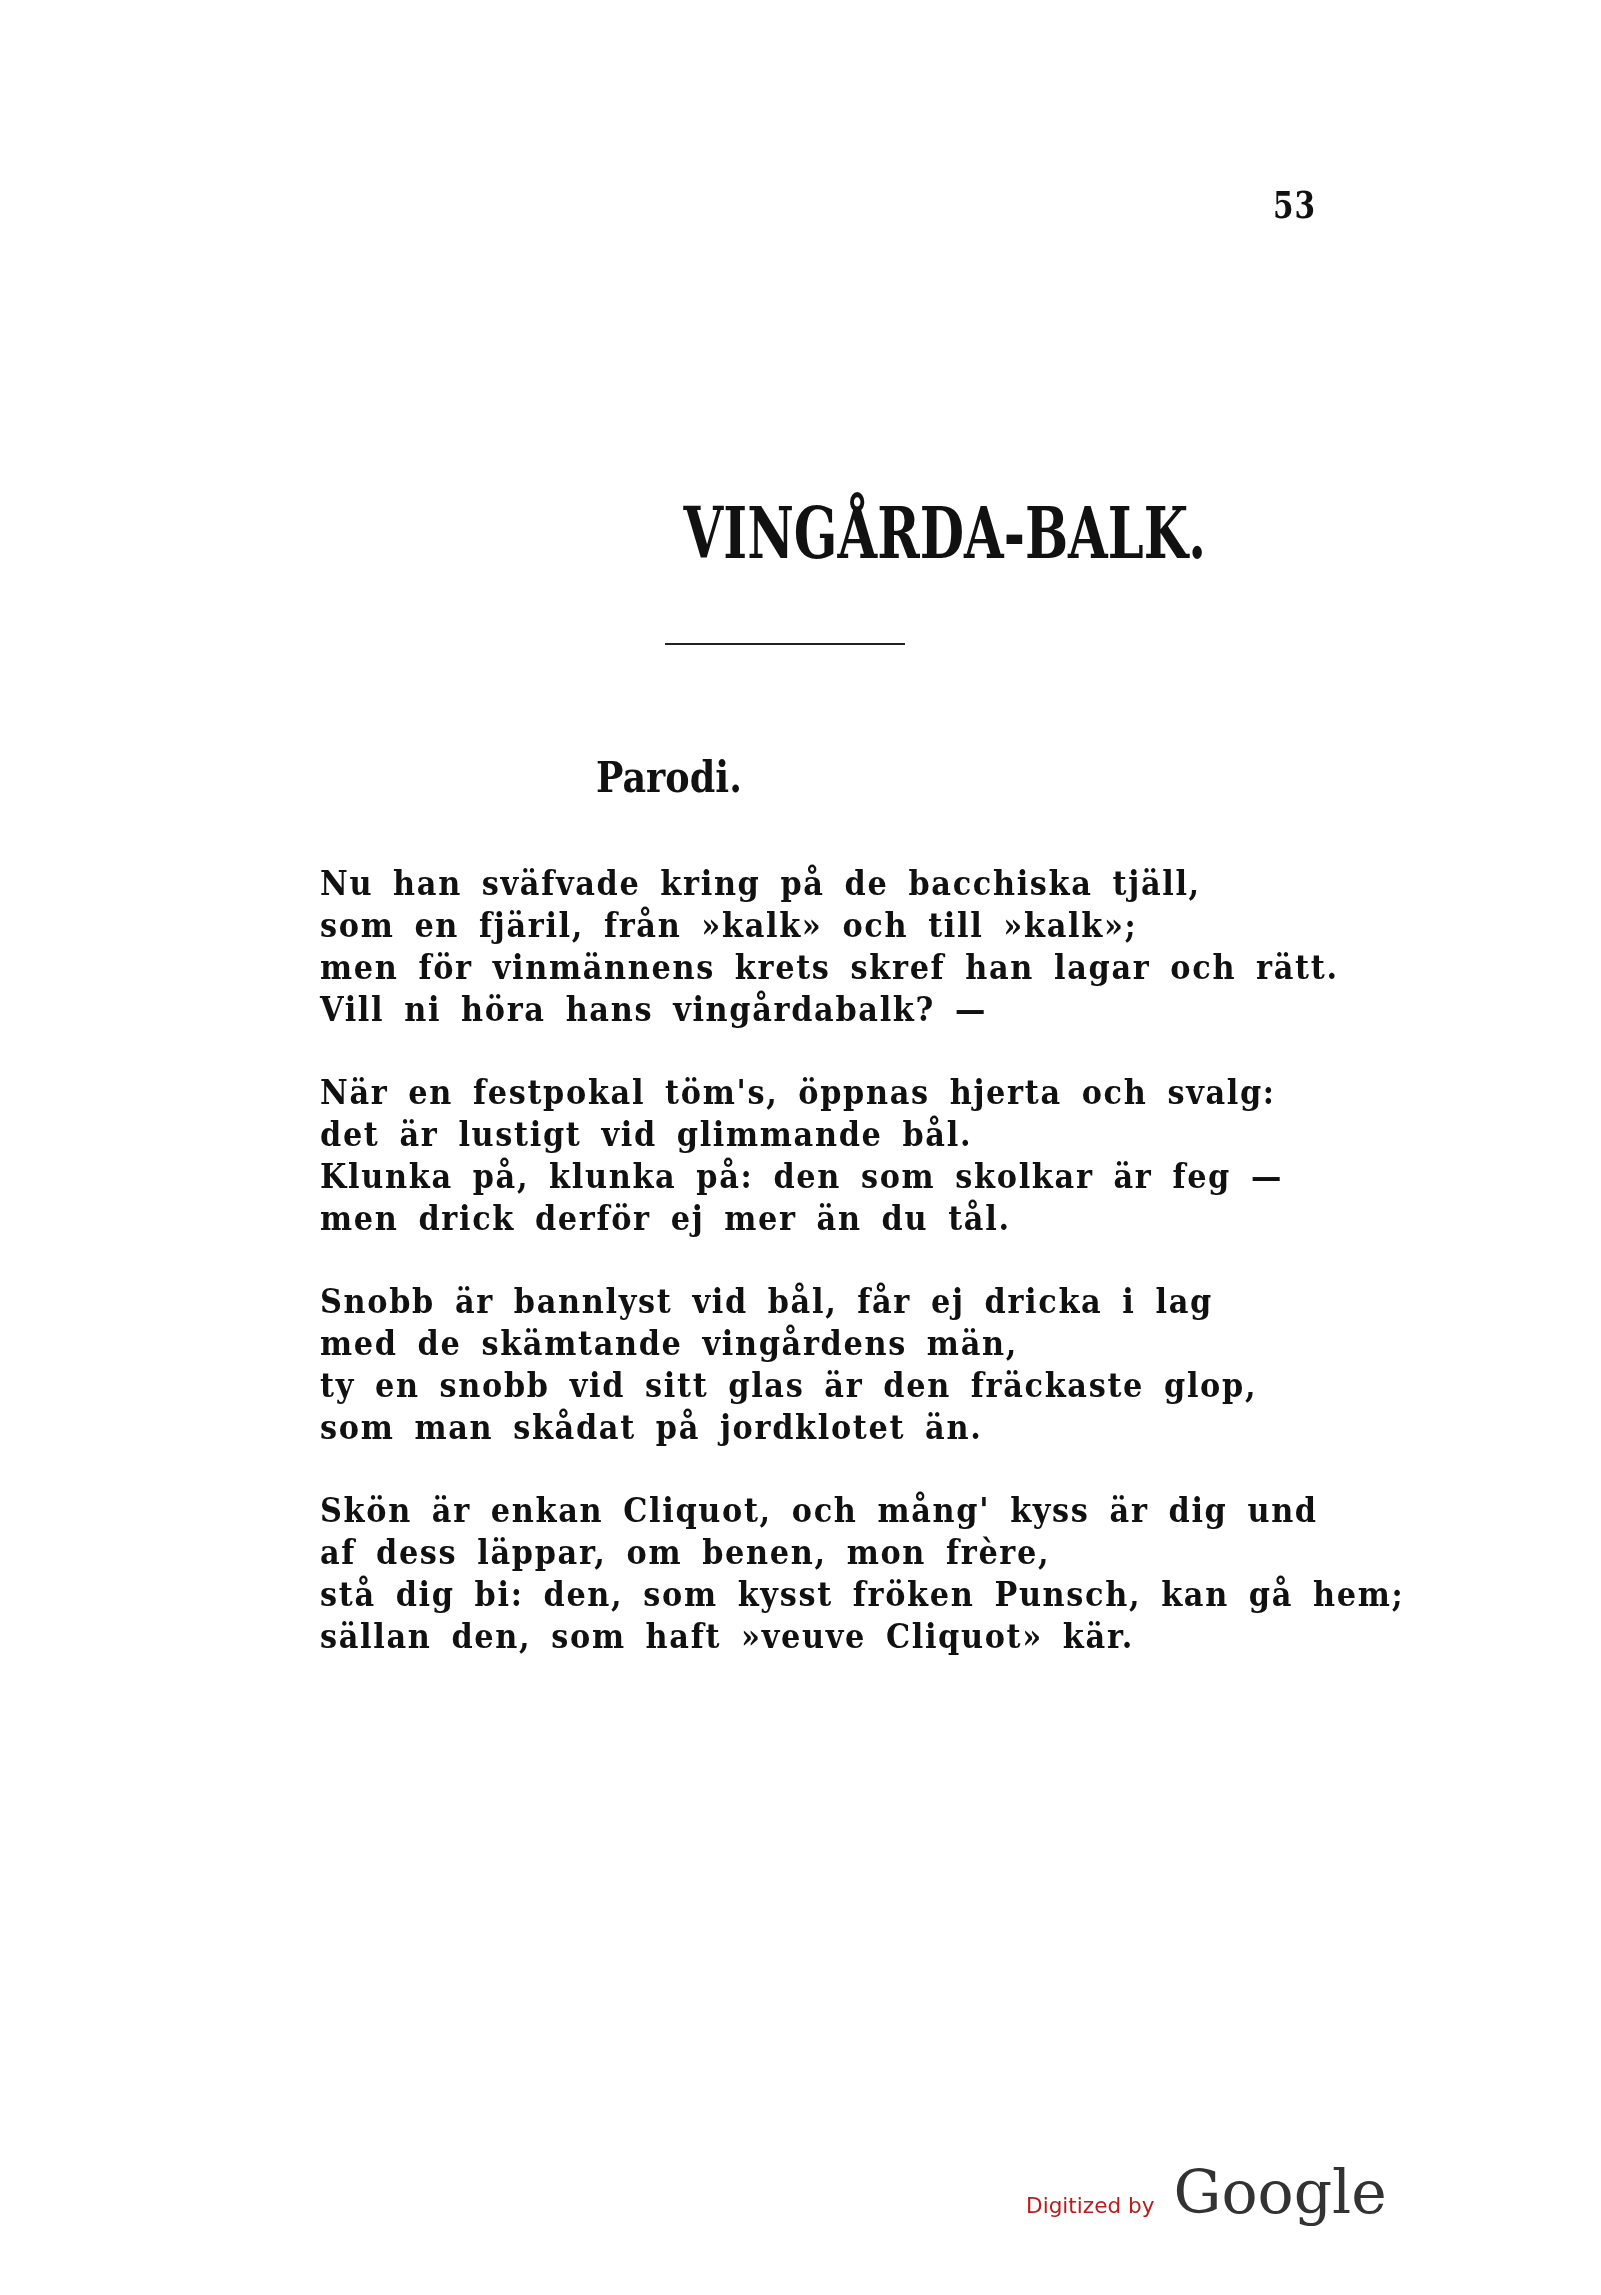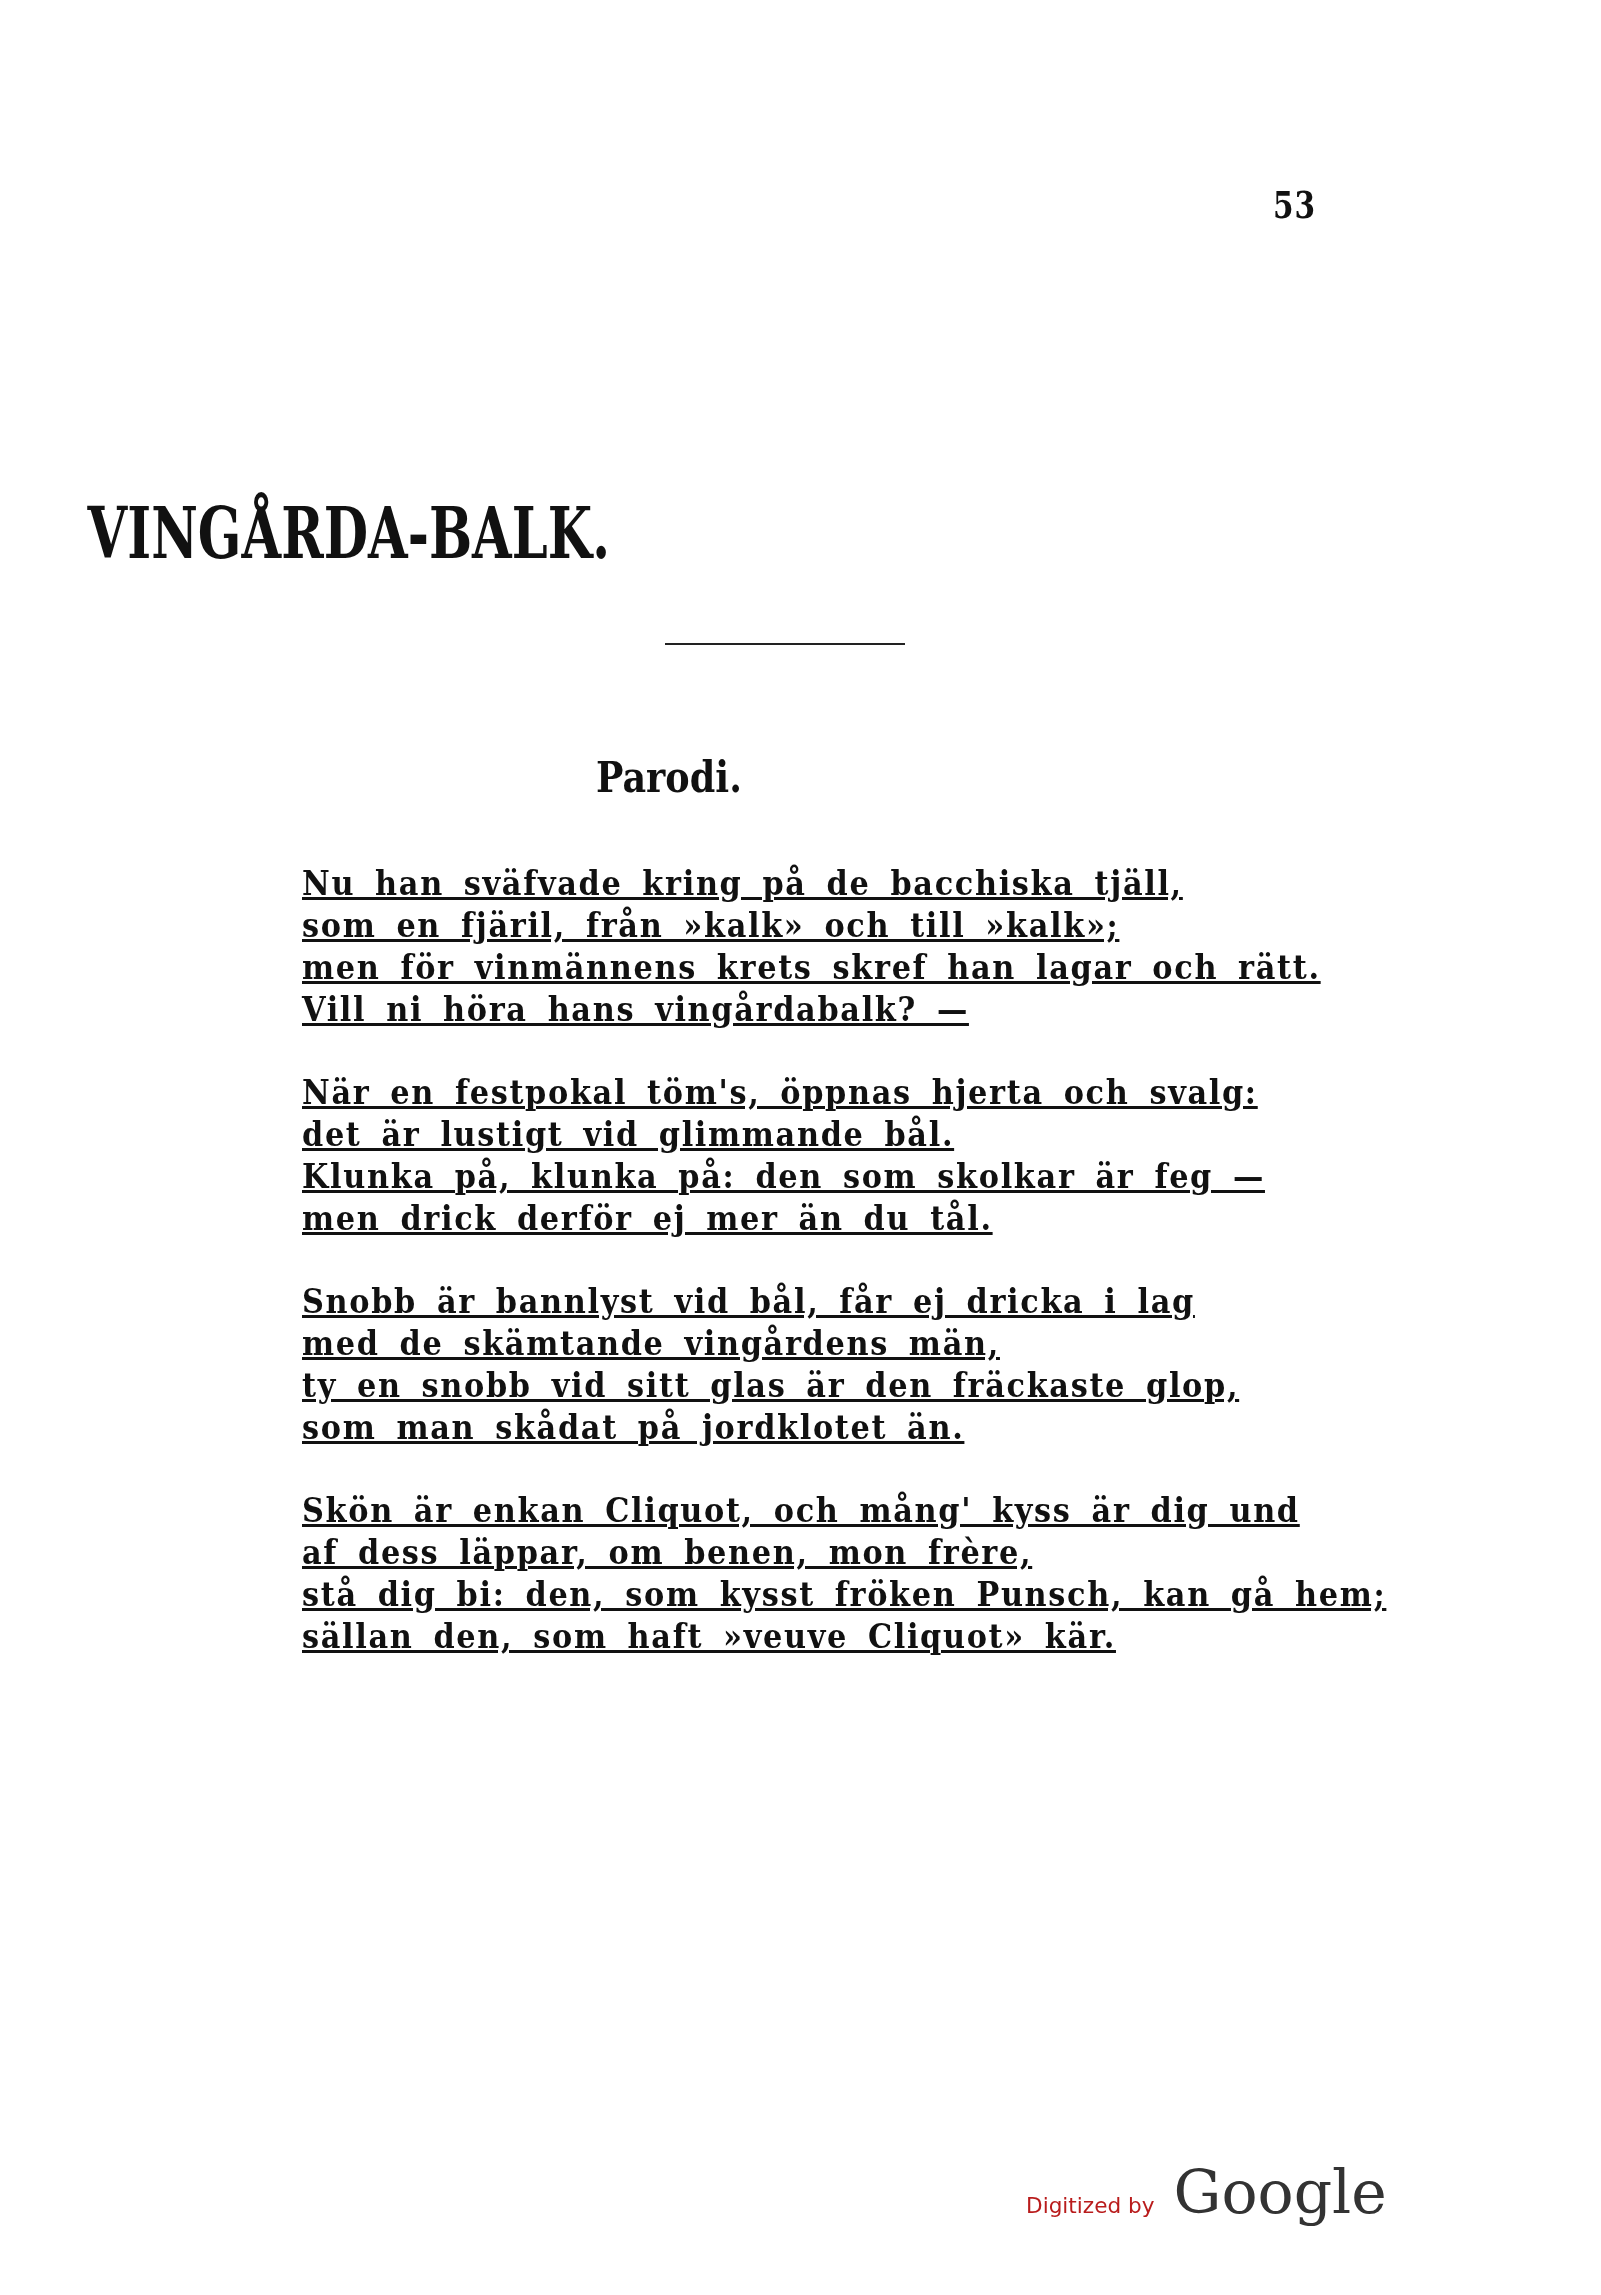--- a/index.html
+++ b/index.html
@@ -1,27 +1,27 @@
 <!DOCTYPE html>
 <html style="font-size:9.6px"><head>
 <meta charset="utf-8">
 <style>
   html, body { margin:0; padding:0; background:#ffffff; }
   body { width:1602px; height:2295px; position:relative; overflow:hidden; color:#111;
          font-family:"DejaVu Serif", serif; }
   .page-number { position:absolute; left:1273px; top:183px; font-size:37px; font-weight:bold;
                  transform:scaleX(0.8); transform-origin:left top; letter-spacing:1.2px; }
-  .title { position:absolute; left:10px; width:1291px; top:491px; text-align:left; font-size:71px;
+  .title { position:absolute; left:16px; width:1291px; top:491px; text-align:right; font-size:71px;
            font-weight:bold; }
   .title span { display:inline-block; transform:scaleX(0.72); transform-origin:center; margin-left:-24px; }
   .rule { position:absolute; left:665px; top:643px; width:240px; height:2.4px; background:#222; }
   .subtitle { position:absolute; left:0; width:1290px; top:752px; text-align:center; font-size:43px;
               font-weight:bold; }
   .subtitle span { display:inline-block; transform:scaleX(0.85); margin-left:48px; }
-  .poem { position:absolute; left:302px; top:863px; width:1018px;text-decoration:underline; }
+  .poem { position:absolute; left:320px; top:863px; width:1018px; }
   .stanza { margin-bottom:41px; }
   .line { font-size:33px; font-weight:bold; line-height:42px; height:42px; white-space:nowrap;
           letter-spacing:1.8px; word-spacing:8.4px; transform:scaleX(0.92); transform-origin:left; }
   .footer { position:absolute; left:1026px; top:2157px; display:flex; align-items:baseline; }
   .footer .small { font-family:"DejaVu Sans", sans-serif; font-size:21.6px; color:#b91c1c; }
   .footer .big { font-family:"DejaVu Serif", serif; font-size:60px; color:#333; margin-left:19px; }
 </style>
 </head>
 <body>
 

